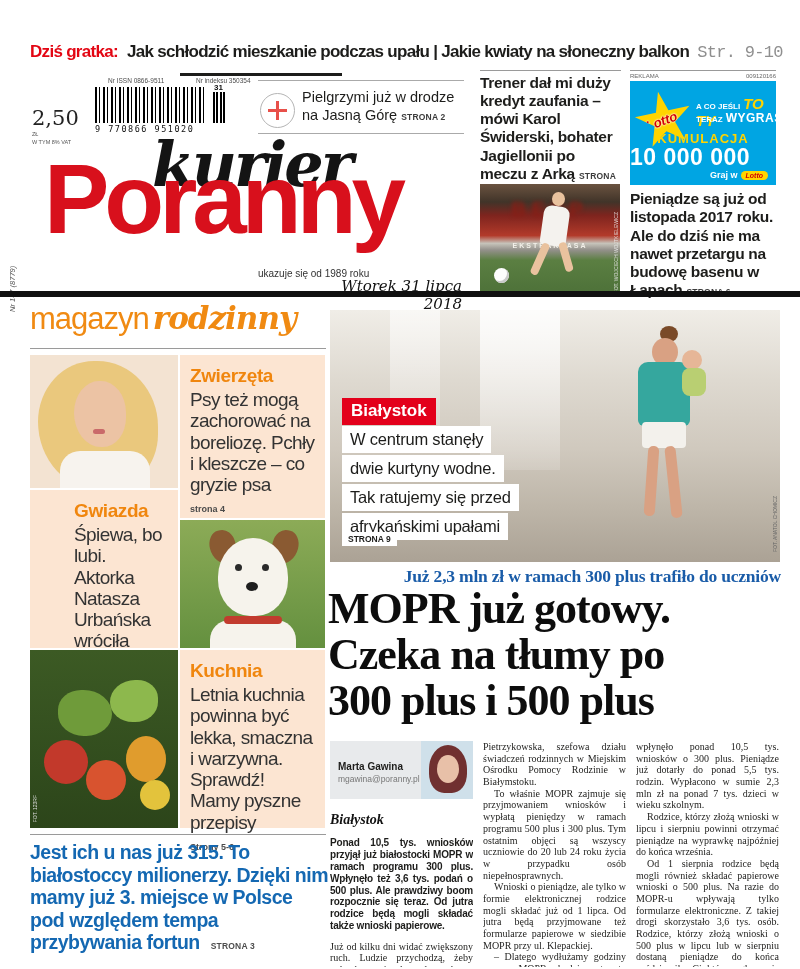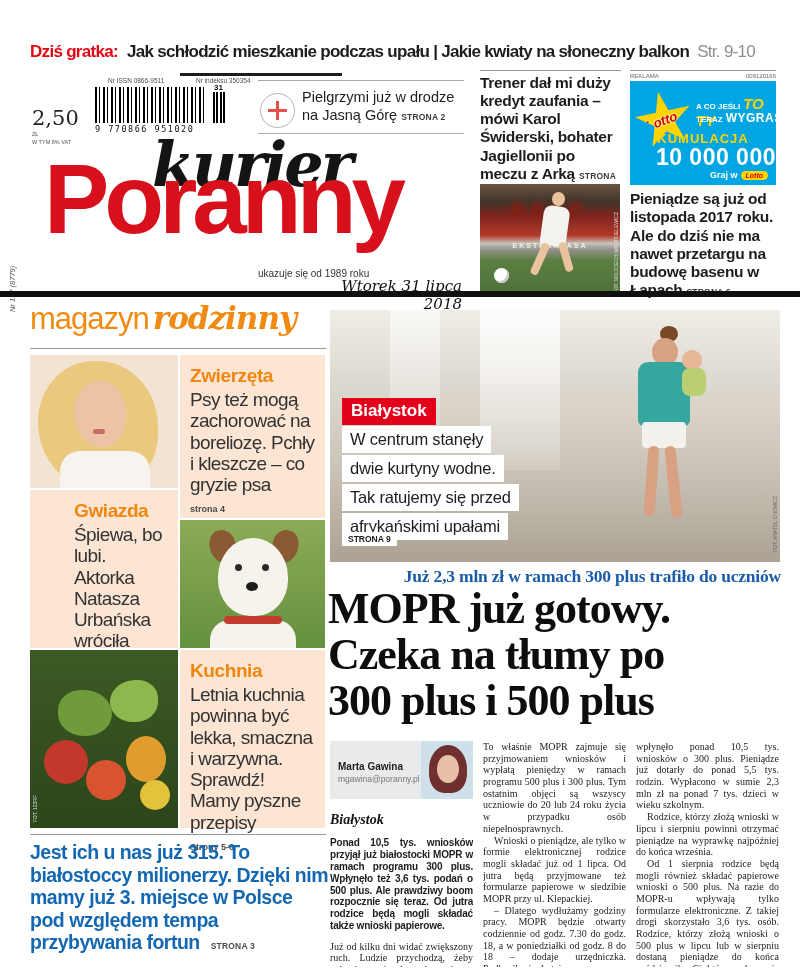--- a/index.html
+++ b/index.html
@@ -5,21 +5,21 @@
   html,body{margin:0;padding:0;background:#ffffff;}
   .page{position:relative;width:800px;height:969px;background:#fff;overflow:hidden;
         font-family:"Liberation Sans",sans-serif;color:#1a1a1a;}
   .abs{position:absolute;}
   .vtext{writing-mode:vertical-rl;transform:rotate(180deg);}
 
   
   .top-banner{left:30px;top:42px;width:748px;font-size:17px;letter-spacing:-0.7px;white-space:nowrap;}
   .top-banner .lbl{color:#e30613;font-weight:bold;margin-right:5px;}
   .top-banner .txt{color:#1d1d1b;font-weight:bold;}
-  .top-banner .pg{color:#8f8f8f;margin-left:4px;font-weight:normal;}
+  .top-banner .pg{color:#8f8f8f;margin-left:4px;font-weight:normal;font-family:Liberation Mono, monospace;}
 
   .rule{background:#9a9a9a;height:1px;}
   .rule-heavy{background:#1d1d1b;height:3px;}
 
   
   .price{left:32px;top:74px;width:60px;margin-top:32px;}
   .price .val{font-family:"DejaVu Serif",serif;font-size:21px;color:#222;}
   .price .sub{font-size:5.5px;color:#555;line-height:1.25;margin-top:1px;}
   .issn{left:108px;top:77px;font-size:6.5px;color:#4d4d4d;}
   .indexno{left:196px;top:77px;font-size:6.5px;color:#4d4d4d;}
@@ -77,21 +77,21 @@
       clip-path:polygon(50% 0%,61% 35%,98% 35%,68% 57%,79% 91%,50% 70%,21% 91%,32% 57%,2% 35%,39% 35%);
       transform:rotate(-12deg);}
   .lotto-star span{position:absolute;left:10px;top:22px;font-size:13px;font-weight:bold;font-style:italic;
       color:#d40000;text-shadow:0 0 2px #fff,0 0 2px #fff;transform:rotate(-8deg);}
   .lotto-l1{position:absolute;left:66px;top:14px;font-size:8px;font-weight:bold;color:#fff;}
   .lotto-l1 b{font-size:15px;color:#ffd400;font-style:italic;margin-left:3px;}
   .lotto-l2{position:absolute;left:66px;top:30px;font-size:8px;font-weight:bold;color:#fff;}
   .lotto-l2 b{font-size:12px;color:#fff;margin-left:3px;letter-spacing:0.5px;}
   .lotto-kum{position:absolute;left:0;top:50px;width:146px;text-align:center;font-size:13px;
       font-weight:bold;color:#ffd400;letter-spacing:1px;}
-  .lotto-jack{position:absolute;left:0;top:63px;width:146px;text-align:right;font-size:23px;
+  .lotto-jack{position:absolute;left:0;top:63px;width:146px;text-align:left;font-size:23px;
       font-weight:bold;color:#fff;letter-spacing:0.5px;}
   .lotto-cta{position:absolute;right:8px;bottom:5px;font-size:9px;font-weight:bold;color:#fff;}
   .lotto-mini{display:inline-block;background:#ffd400;color:#d40000;border-radius:8px;
       font-size:7px;font-style:italic;font-weight:bold;padding:1px 5px;margin-left:3px;}
 
   
   .pool{left:630px;top:190px;width:148px;font-size:15.5px;font-weight:bold;color:#1d1d1b;
       line-height:1.18;letter-spacing:-0.3px;}
 
   .black-bar{left:0;top:291px;width:800px;height:6px;background:#101010;}
@@ -365,20 +365,21 @@
         <div class="aphoto">
           <div class="a-hair"></div>
           <div class="a-face"></div>
         </div>
       </div>
       <div class="dateline">Białystok</div>
       <div class="lead">Ponad 10,5 tys. wniosków przyjął już białostocki MOPR w ramach programu 300 plus. Wpłynęło też 3,6 tys. podań o 500 plus. Ale prawdziwy boom rozpocznie się teraz. Od jutra rodzice będą mogli składać także wnioski papierowe.</div>
       <p class="body-p">Już od kilku dni widać zwiększony ruch. Ludzie przychodzą, żeby pobrać wniosek, dopytać o szczegóły – mówi Halina</p>
     </div>
     <div class="col col2">
+      <p>Pietrzykowska, szefowa działu świadczeń rodzinnych w Miejskim Ośrodku Pomocy Rodzinie w Białymstoku.</p>
       <p>To właśnie MOPR zajmuje się przyjmowaniem wniosków i wypłatą pieniędzy w ramach programu 500 plus i 300 plus. Tym ostatnim objęci są wszyscy uczniowie do 20 lub 24 roku życia w przypadku osób niepełnosprawnych.</p>
       <p>Wnioski o pieniądze, ale tylko w formie elektronicznej rodzice mogli składać już od 1 lipca. Od jutra będą przyjmowane też formularze papierowe w siedzibie MOPR przy ul. Klepackiej.</p>
       <p>– Dlatego wydłużamy godziny pracy. MOPR będzie otwarty codziennie od godz. 7.30 do godz. 18, a w poniedziałki od godz. 8 do 18 – dodaje urzędniczka. Podkreśla, że do tej pory</p>
     </div>
     <div class="col col3">
       <p>wpłynęło ponad 10,5 tys. wniosków o 300 plus. Pieniądze już dotarły do ponad 5,5 tys. rodzin. Wypłacono w sumie 2,3 mln zł na ponad 7 tys. dzieci w wieku szkolnym.</p>
       <p>Rodzice, którzy złożą wnioski w lipcu i sierpniu powinni otrzymać pieniądze na wyprawkę najpóźniej do końca września.</p>
       <p>Od 1 sierpnia rodzice będą mogli również składać papierowe wnioski o 500 plus. Na razie do MOPR-u wpływają tylko formularze elektroniczne. Z takiej drogi skorzystało 3,6 tys. osób. Rodzice, którzy złożą wnioski o 500 plus w lipcu lub w sierpniu dostaną pieniądze do końca października. Ci, którzy zgłoszą się we wrześniu, dostaną pieniądze do końca listopada z wyrównaniem. ©®</p>
     </div>
   </div>

